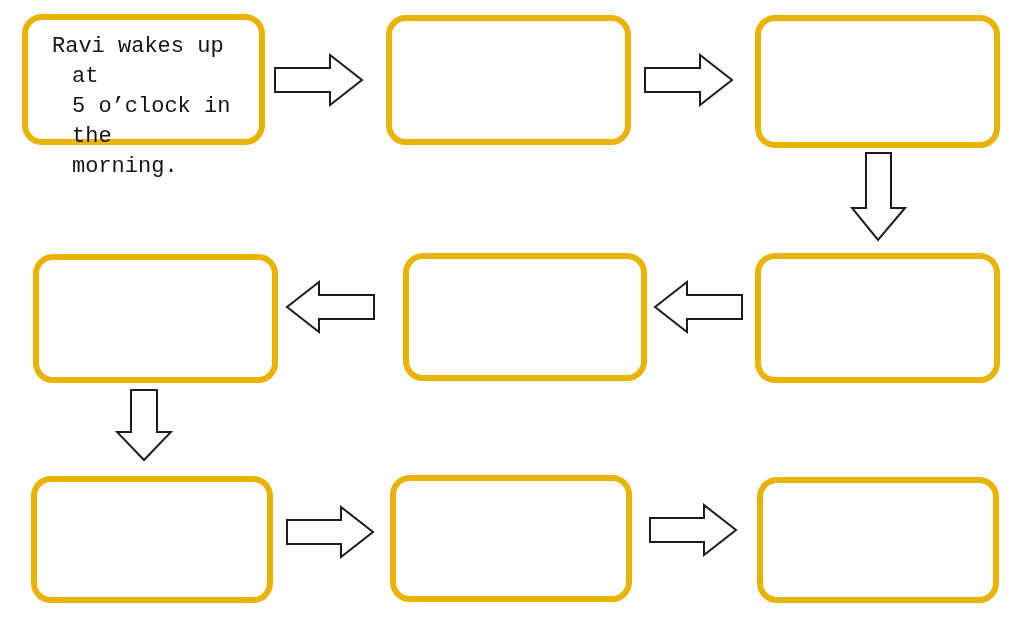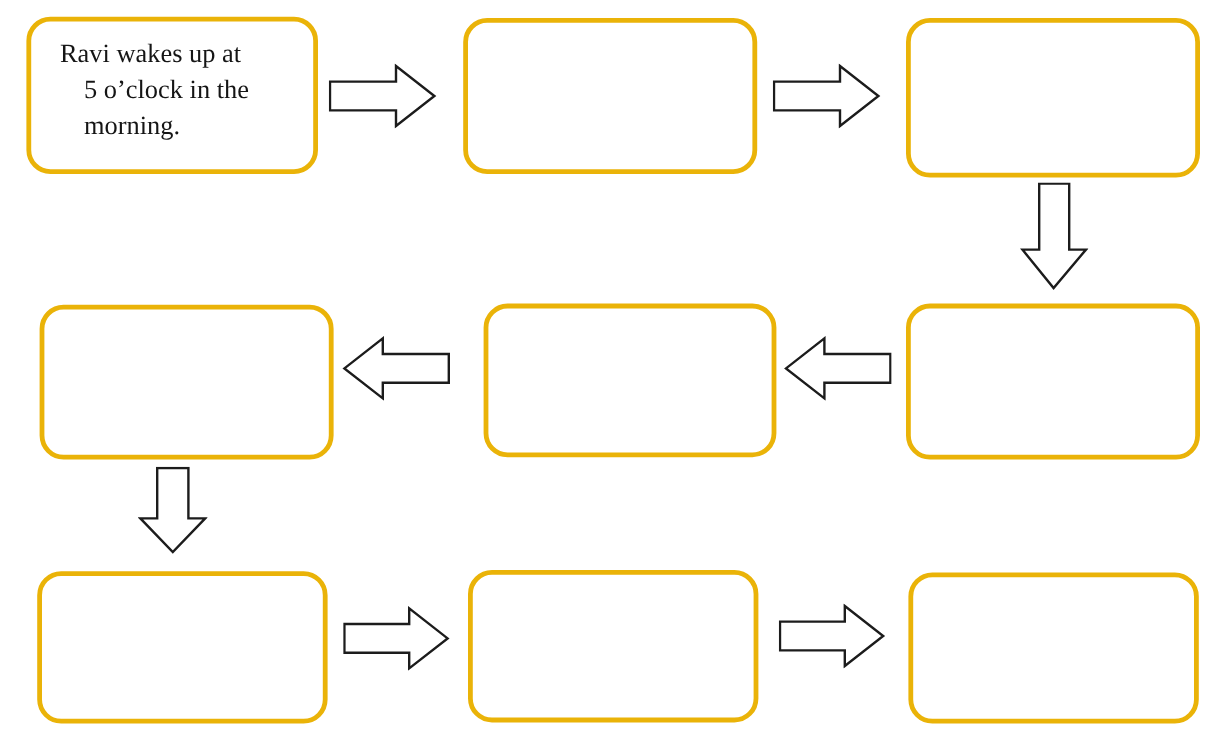--- a/index.html
+++ b/index.html
@@ -7,23 +7,24 @@
     position: relative;
     width: 1017px;
     height: 627px;
     background: #ffffff;
     font-family: "Liberation Serif", serif;
     overflow: hidden;
   }
   .fbox {
     position: absolute;
     background: #ffffff;
-    border: 4px solid #eab308;
+    border: 6px solid #eab308;
     border-radius: 20px;
     box-sizing: border-box;
+    font-family: Liberation Mono, monospace;
   }
   .fbox .txt {
     display: block;
     white-space: pre-line;
     font-size: 22px;
     line-height: 30px;
     color: #151515;
     padding: 12px 8px 0 44px;
     text-indent: -20px;
   }

